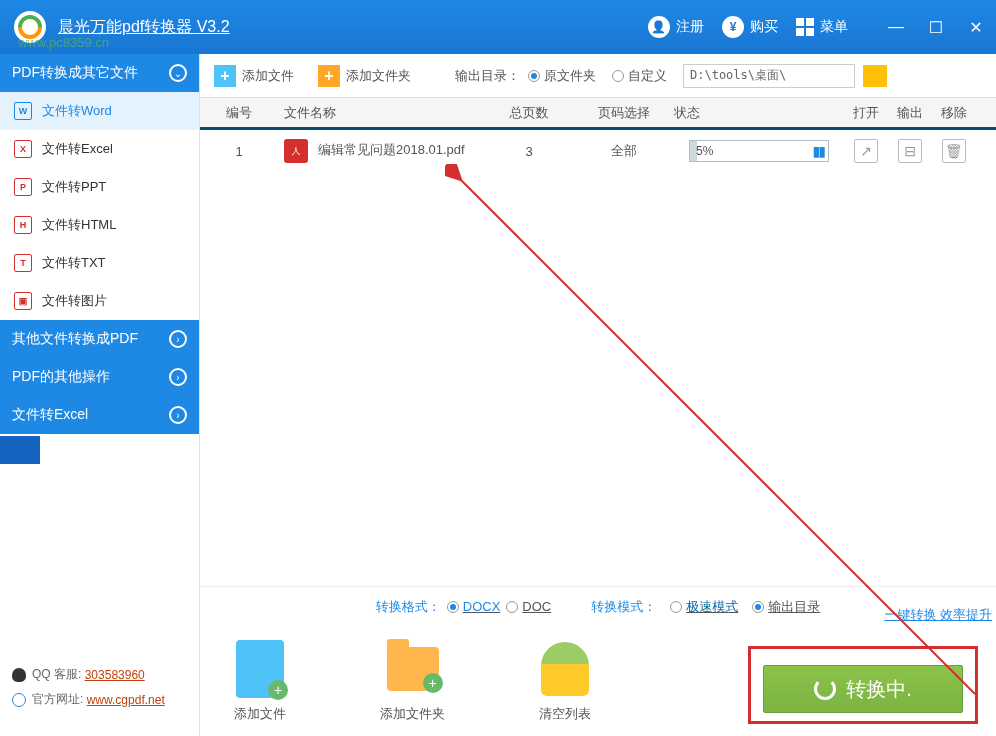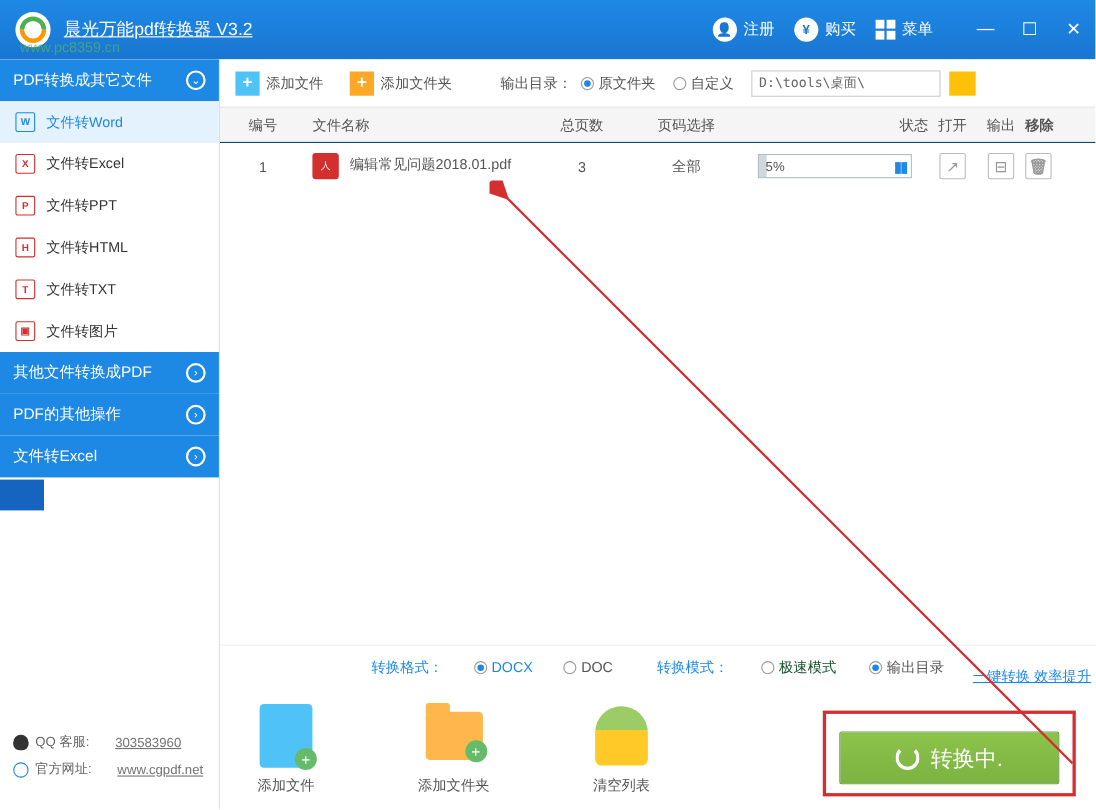--- a/index.html
+++ b/index.html
@@ -19,59 +19,59 @@
     .main { display: flex; height: 682px; }
     .sidebar { width: 200px; background: #fff; border-right: 1px solid #e0e0e0; display: flex; flex-direction: column; }
     .sidebar-group { background: #1e88e5; color: #fff; height: 38px; display: flex; align-items: center; padding: 0 12px; font-size: 14px; cursor: pointer; }
     .sidebar-group .chev { margin-left: auto; width: 18px; height: 18px; border: 2px solid #fff; border-radius: 50%; display: flex; align-items: center; justify-content: center; font-size: 10px; }
     .sidebar-item { height: 38px; display: flex; align-items: center; padding: 0 14px; font-size: 13px; color: #333; cursor: pointer; }
     .sidebar-item.active { background: #e3f2fd; color: #1e88e5; }
     .sidebar-item .s-icon { width: 18px; height: 18px; margin-right: 10px; border: 1.5px solid currentColor; border-radius: 2px; display: flex; align-items: center; justify-content: center; font-size: 9px; font-weight: bold; }
     .sidebar-tab { width: 40px; height: 28px; background: #1565c0; margin-top: 2px; }
     .sidebar-footer { margin-top: auto; padding: 10px 12px 20px; font-size: 12px; color: #666; }
     .sidebar-footer .row { display: flex; align-items: center; margin-bottom: 8px; }
-    .sidebar-footer .row a { color: #737373; text-decoration: underline; margin-left: 20px; }
+    .sidebar-footer .row a { color: #c2410c; text-decoration: underline; }
     .sidebar-footer .penguin { width: 14px; height: 14px; background: #333; border-radius: 50% 50% 40% 40%; margin-right: 6px; }
     .sidebar-footer .ie { width: 14px; height: 14px; border: 1.5px solid #1e88e5; border-radius: 50%; margin-right: 6px; position: relative; }
     
     .content { flex: 1; display: flex; flex-direction: column; background: #fff; position: relative; }
     .toolbar { height: 44px; display: flex; align-items: center; padding: 0 14px; border-bottom: 1px solid #e0e0e0; font-size: 13px; }
     .tool-btn { display: flex; align-items: center; margin-right: 24px; color: #555; cursor: pointer; }
     .tool-icon-add { width: 22px; height: 22px; background: #4fc3f7; color: #fff; display: flex; align-items: center; justify-content: center; margin-right: 6px; font-size: 16px; font-weight: bold; }
     .tool-icon-folder { width: 22px; height: 22px; background: #ffa726; color: #fff; display: flex; align-items: center; justify-content: center; margin-right: 6px; font-size: 16px; font-weight: bold; }
     .out-label { color: #555; margin-left: 20px; margin-right: 8px; }
     .radio { width: 12px; height: 12px; border: 1px solid #999; border-radius: 50%; margin-right: 4px; display: inline-flex; align-items: center; justify-content: center; }
     .radio.checked::after { content: ""; width: 6px; height: 6px; background: #1e88e5; border-radius: 50%; }
     .radio-label { margin-right: 16px; color: #555; display: flex; align-items: center; }
     .path-input { width: 172px; height: 24px; border: 1px solid #ccc; padding: 0 6px; font-size: 12px; color: #666; font-family: monospace; }
     .folder-btn { width: 24px; height: 22px; background: #ffc107; margin-left: 8px; }
     
-    .table-header { height: 32px; display: flex; align-items: center; padding: 0 14px; background: #f5f5f5; border-bottom: 1px solid #0c4a6e; font-size: 13px; color: #555; }
+    .table-header { height: 32px; display: flex; align-items: center; padding: 0 14px; background: #f5f5f5; border-bottom: 3px solid #0c4a6e; font-size: 13px; color: #555; }
     .col-num { width: 50px; text-align: center; }
     .col-name { width: 220px; padding-left: 20px; }
     .col-pages { width: 90px; text-align: center; }
     .col-range { width: 100px; text-align: center; }
-    .col-status { width: 170px; text-align: right; }
+    .col-status { width: 170px; text-align: left; }
     .col-open { width: 44px; text-align: center; }
     .col-out { width: 44px; text-align: center; }
-    .col-del { width: 44px; text-align: left; font-weight: bold; }
+    .col-del { width: 44px; text-align: center; }
     
     .table-row { height: 42px; display: flex; align-items: center; padding: 0 14px; font-size: 13px; color: #555; }
     .pdf-icon { width: 24px; height: 24px; background: #d32f2f; border-radius: 3px; margin-right: 10px; display: inline-flex; align-items: center; justify-content: center; color: #fff; font-size: 9px; }
     .progress { width: 140px; height: 22px; border: 1px solid #b0bec5; display: flex; align-items: center; position: relative; margin: 0 auto; }
     .progress-fill { height: 100%; background: #cfd8dc; }
     .progress-text { position: absolute; left: 6px; font-size: 12px; }
     .progress-pause { position: absolute; right: 4px; color: #1e88e5; font-size: 14px; letter-spacing: -2px; }
     .action-btn { width: 24px; height: 24px; border: 1px solid #bbb; border-radius: 2px; display: inline-flex; align-items: center; justify-content: center; color: #999; font-size: 14px; }
     
     .arrow-overlay { position: absolute; top: 110px; left: 245px; width: 540px; height: 540px; pointer-events: none; z-index: 50; }
     
     .format-bar { height: 40px; display: flex; align-items: center; justify-content: center; gap: 40px; font-size: 13px; color: #555; border-top: 1px solid #eee; }
     .format-bar .label { color: #1e88e5; }
-    .format-bar .opt { display: flex; align-items: center; }
+    .format-bar .opt { display: flex; align-items: center; text-decoration: underline; }
     
     .bottom-bar { height: 110px; display: flex; align-items: center; padding: 0 30px; position: relative; }
     .big-btn { display: flex; flex-direction: column; align-items: center; margin-right: 90px; font-size: 13px; color: #555; cursor: pointer; }
     .big-btn .big-icon { width: 60px; height: 60px; margin-bottom: 6px; display: flex; align-items: center; justify-content: center; }
     .icon-file { width: 48px; height: 58px; background: #4fc3f7; border-radius: 4px; position: relative; }
     .icon-file::after { content: "+"; position: absolute; bottom: -2px; right: -4px; width: 20px; height: 20px; background: #66bb6a; color: #fff; border-radius: 50%; display: flex; align-items: center; justify-content: center; font-size: 14px; }
     .icon-folder2 { width: 52px; height: 44px; background: #ffb74d; border-radius: 4px; position: relative; }
     .icon-folder2::before { content: ""; position: absolute; top: -8px; left: 0; width: 22px; height: 10px; background: #ffb74d; border-radius: 3px 3px 0 0; }
     .icon-folder2::after { content: "+"; position: absolute; bottom: -2px; right: -4px; width: 20px; height: 20px; background: #66bb6a; color: #fff; border-radius: 50%; display: flex; align-items: center; justify-content: center; font-size: 14px; }
     .icon-clear { width: 48px; height: 54px; background: linear-gradient(180deg, #9ccc65 40%, #ffca28 40%); border-radius: 24px 24px 6px 6px; }
@@ -221,36 +221,36 @@
     <svg class="arrow-overlay" viewBox="0 0 540 540">
       <defs>
           <marker id="ah" markerWidth="12" markerHeight="12" refX="2" refY="6" orient="auto">
             <path d="M12 0 L0 6 L12 12 Z" fill="#d32f2f"></path>
           </marker>
         </defs>
       <line x1="530" y1="530" x2="15" y2="15" stroke="#d32f2f" stroke-width="2" marker-end="url(#ah)"></line>
     </svg>
 
     <div class="format-bar">
-      <div style="display:flex;align-items:center;gap:28px">
+      <div style="display:flex;align-items:center;gap:6px">
         <span class="label">转换格式：</span>
         <span class="opt">
             <span class="radio checked"></span>
             <span style="color:#1e88e5">DOCX</span>
           </span>
         <span class="opt">
             <span class="radio"></span>
             <span>DOC</span>
           </span>
       </div>
-      <div style="display:flex;align-items:center;gap:30px">
+      <div style="display:flex;align-items:center;gap:14px">
         <span class="label">转换模式：</span>
         <span class="opt">
             <span class="radio"></span>
-            <span style="color:#14532d">极速模式</span>
+            <span style="color:#0369a1">极速模式</span>
           </span>
         <span class="opt">
             <span class="radio checked"></span>
             <span>输出目录</span>
           </span>
       </div>
     </div>
 
     <div class="bottom-bar">
       <div class="big-btn">

